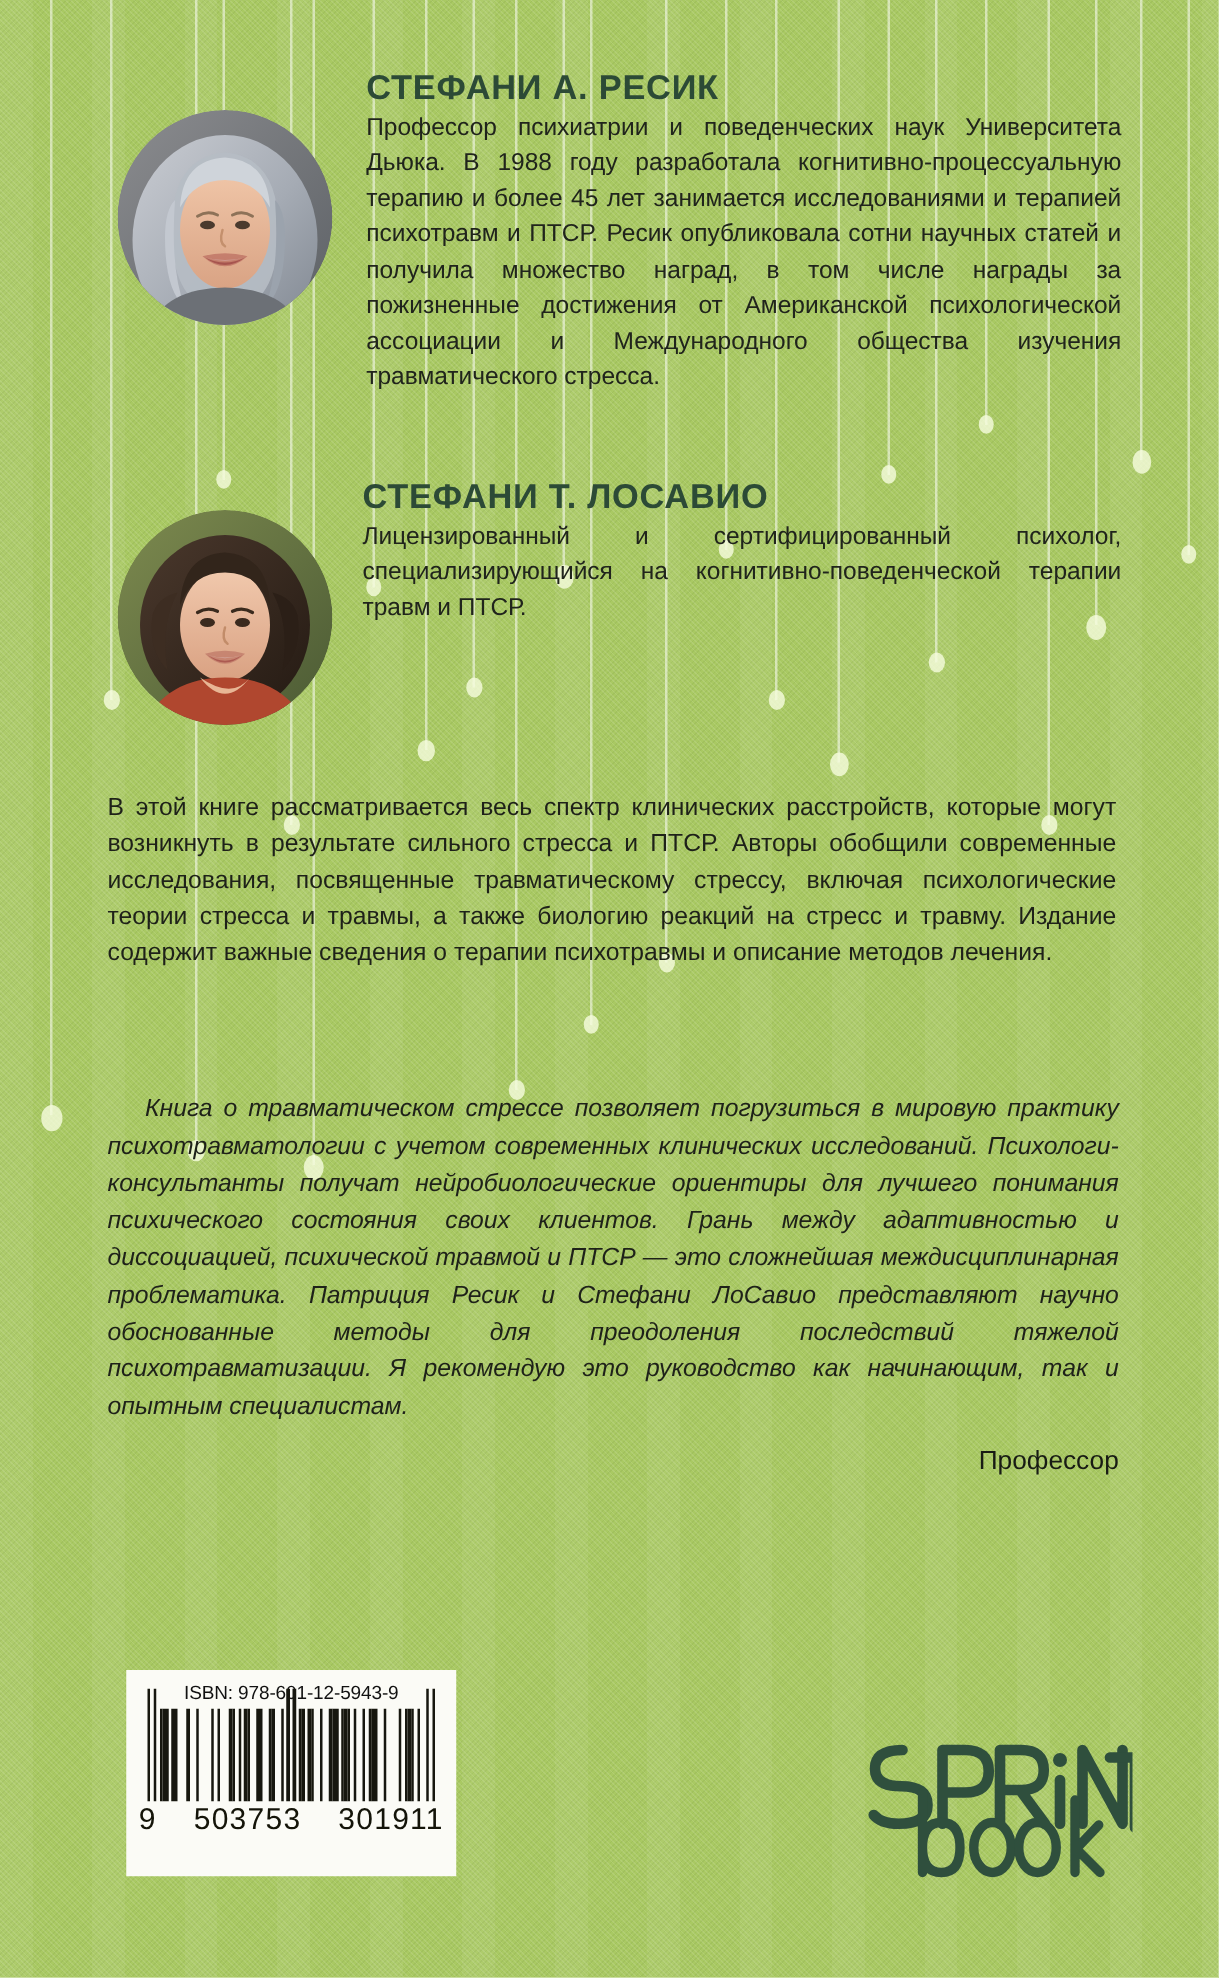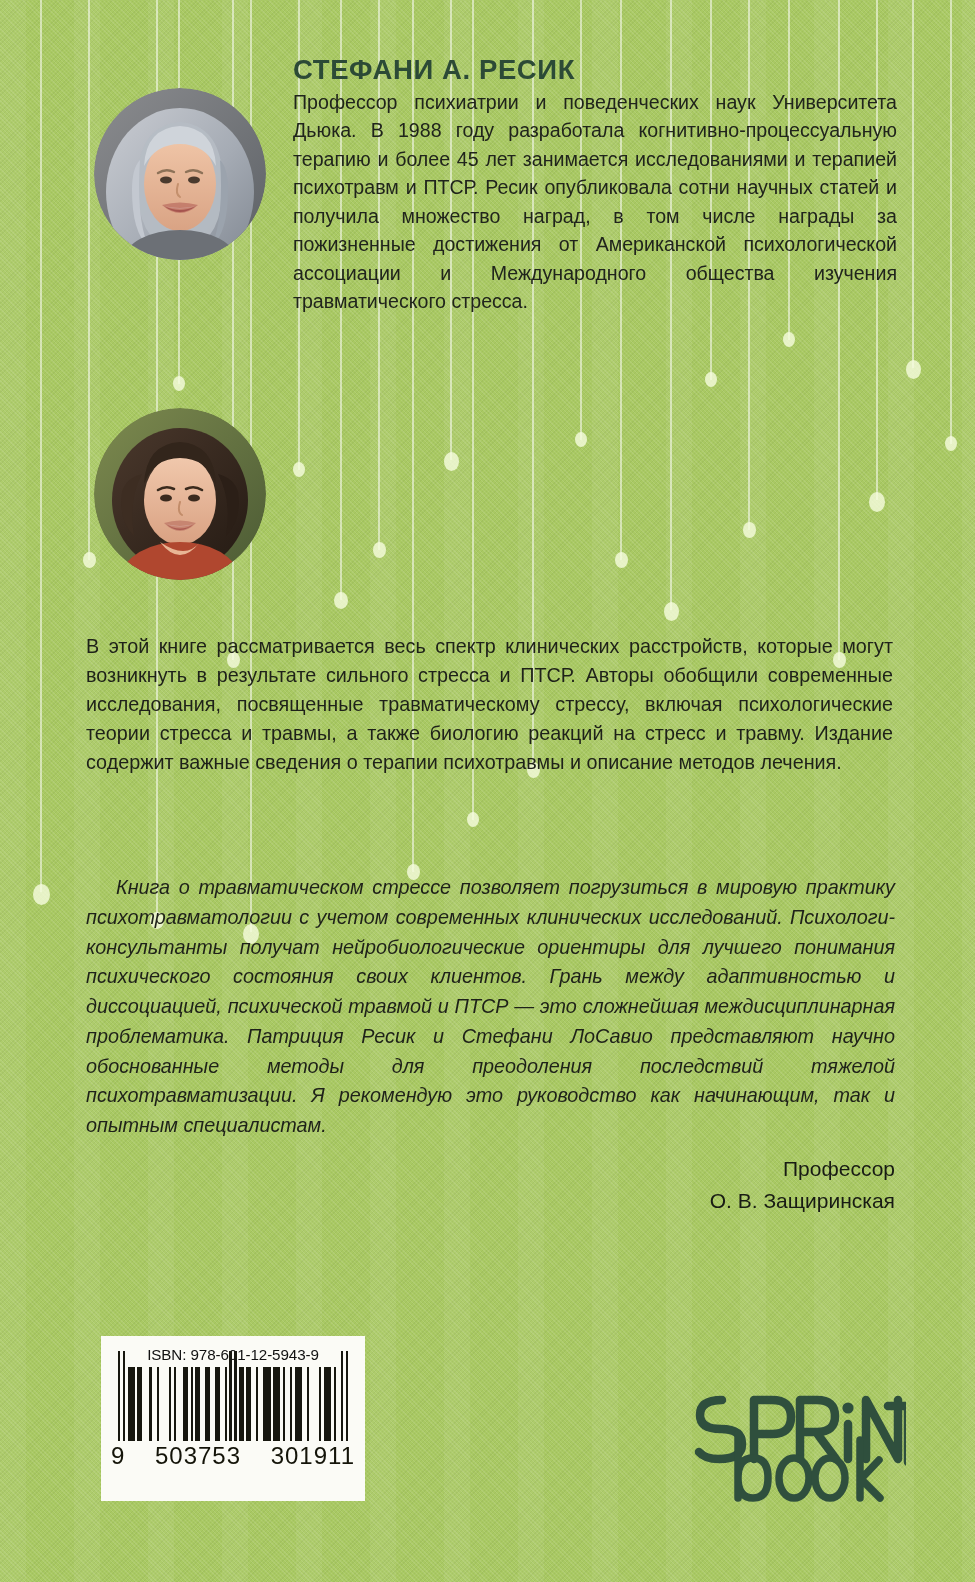--- a/index.html
+++ b/index.html
@@ -370,29 +370,30 @@
       </g>
     </svg>
   </div>
 
   <div class="author-block" style="left:293px; top:56px; width:604px;">
     <h2 class="author-name">СТЕФАНИ А. РЕСИК</h2>
     <p class="author-bio">Профессор психиатрии и поведенческих наук Университета Дьюка. В 1988 году разработала когнитивно-процессуальную терапию и более 45 лет занимается исследованиями и терапией психотравм и ПТСР. Ресик опубликовала сотни научных статей и получила множество наград, в том числе награды за пожизненные достижения от Американской психологической ассоциации и Международного общества изучения травматического стресса.</p>
   </div>
 
   <div class="author-block" style="left:290px; top:383px; width:607px;">
+    <h2 class="author-name">СТЕФАНИ Т. ЛОСАВИО</h2>
+    <p class="author-bio">Лицензированный и сертифицированный психолог, специализирующийся на когнитивно-поведенческой терапии травм и ПТСР.</p>
   </div>
 
   <div class="blurb" style="left:86px; top:632px; width:807px;">В этой книге рассматривается весь спектр клинических расстройств, которые могут возникнуть в результате сильного стресса и ПТСР. Авторы обобщили современные исследования, посвященные травматическому стрессу, включая психологические теории стресса и травмы, а также биологию реакций на стресс и травму. Издание содержит важные сведения о терапии психотравмы и описание методов лечения.</div>
 
   <div class="review" style="left:86px; top:873px; width:809px;">Книга о травматическом стрессе позволяет погрузиться в мировую практику психотравматологии с учетом современных клинических исследований. Психологи-консультанты получат нейробиологические ориентиры для лучшего понимания психического состояния своих клиентов. Грань между адаптивностью и диссоциацией, психической травмой и ПТСР — это сложнейшая междисциплинарная проблематика. Патриция Ресик и Стефани ЛоСавио представляют научно обоснованные методы для преодоления последствий тяжелой психотравматизации. Я рекомендую это руководство как начинающим, так и опытным специалистам.</div>
 
   <div class="review-attrib" style="left:495px; top:1153px; width:400px;">
     <div>Профессор</div>
-    <div>О. В. Защиринская</div>
   </div>
 
   <div class="barcode-box" style="left:101px; top:1336px; width:264px; height:165px;">
     <div class="isbn-text">ISBN: 978-601-12-5943-9</div>
     <div class="bars" id="bars">
         <i class="tall" style="width:2.422px;background:#17170f;"></i>
         <i class="tall" style="width:2.422px;background:transparent;"></i>
         <i class="tall" style="width:2.422px;background:#17170f;"></i>
         <i class="" style="width:2.422px;background:transparent;"></i>
         <i class="" style="width:2.422px;background:#17170f;"></i>

